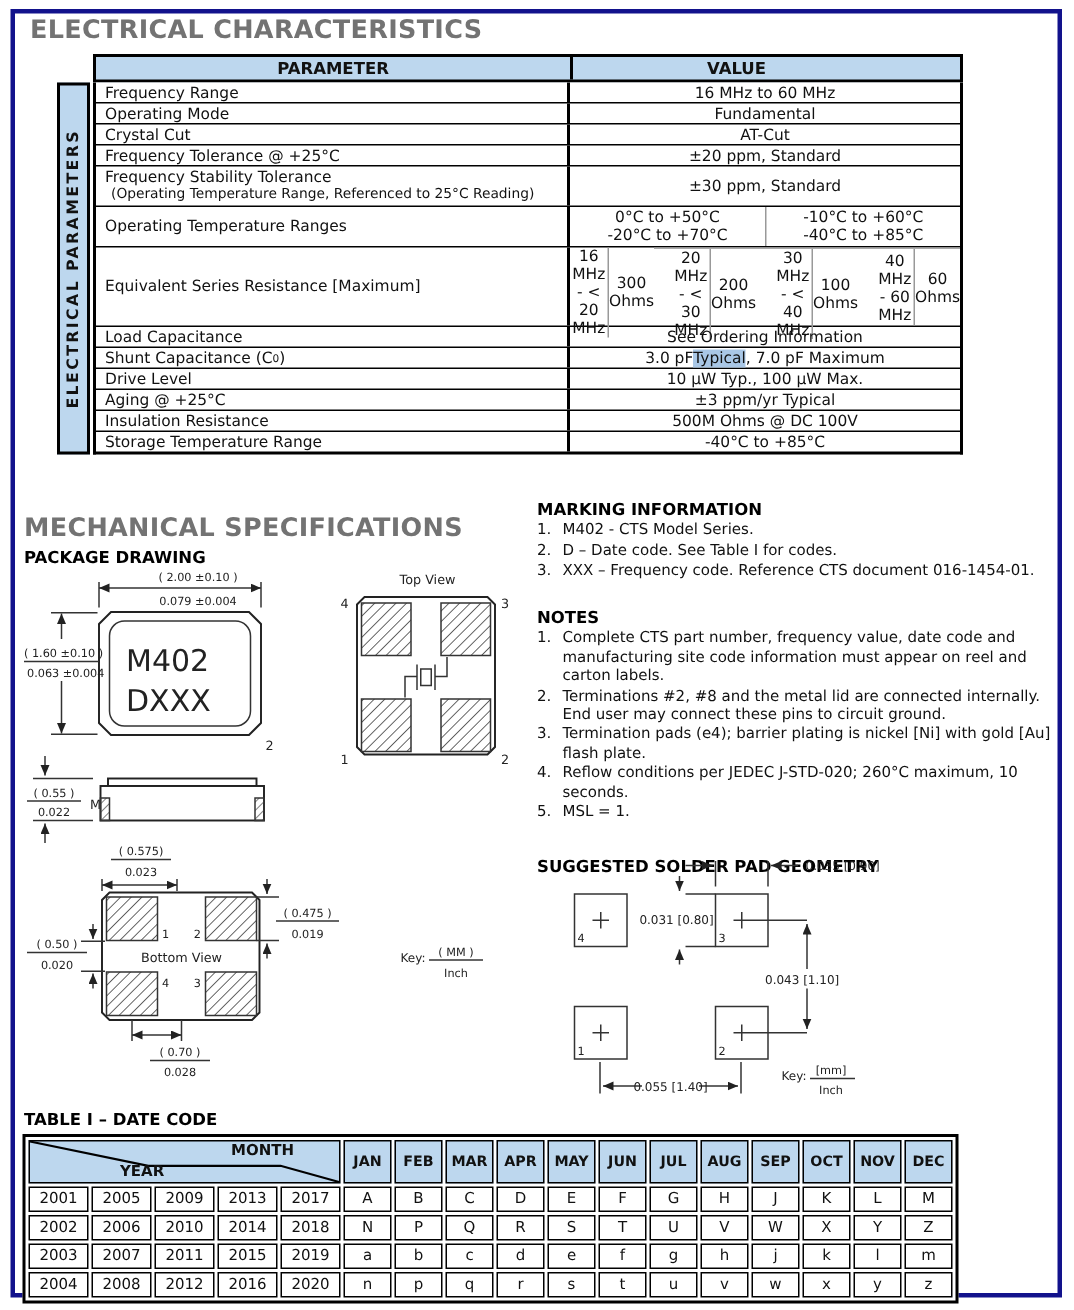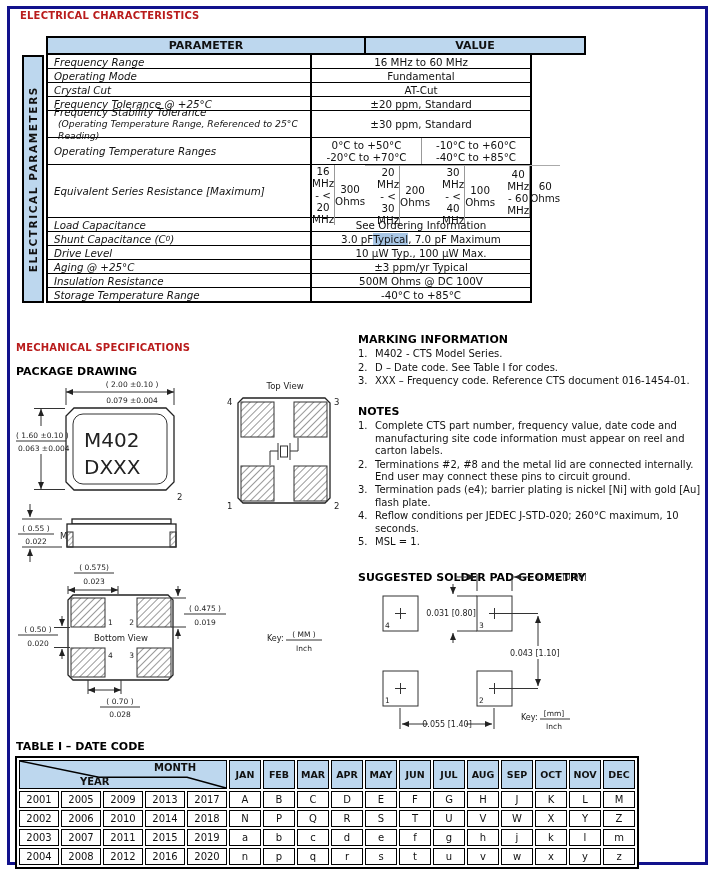--- a/index.html
+++ b/index.html
@@ -1,39 +1,39 @@
 <!DOCTYPE html>
 <html><head>
 <meta charset="utf-8">
 <style>
   html,body{margin:0;padding:0;}
   body{width:716px;height:873px;position:relative;background:#fff;
        font-family:"DejaVu Sans","Liberation Sans",sans-serif;color:#111;overflow:hidden;}
   .frame{position:absolute;left:7px;top:6px;width:701px;height:859px;
          box-sizing:border-box;border:3px solid #12128c;}
-  .h1{position:absolute;font-size:10px;font-weight:bold;color:#b91c1c;letter-spacing:.2px;}
+  .h1{position:absolute;font-size:17px;font-weight:bold;color:#737373;letter-spacing:.2px;}
   .h2{position:absolute;font-size:11px;font-weight:bold;color:#000;}
   
-  .etable{position:absolute;left:22px;top:36px;}
+  .etable{position:absolute;left:38px;top:36px;}
   .ehead{margin-left:24px;display:flex;background:#bdd7ee;border:2px solid #000;
          font-weight:bold;font-size:11px;}
   .ehead .hc{height:15px;display:flex;align-items:center;justify-content:center;}
   .hc.p{width:316px;border-right:2px solid #000;}
   .hc.v{width:218px;}
   .ebody{display:flex;align-items:stretch;}
   .estrip{width:18px;background:#bdd7ee;border:2px solid #000;margin-right:2px;
           display:flex;align-items:center;justify-content:center;}
   .estrip span{writing-mode:vertical-rl;transform:rotate(180deg);font-weight:bold;
                font-size:10.5px;letter-spacing:1.6px;white-space:nowrap;}
   .erows{border:2px solid #000;border-top:none;background:#fff;}
   .erow{display:flex;border-top:1.5px solid #000;}
   .erow:first-child{border-top:none;}
-  .pc{width:264px;border-right:2px solid #000;padding-left:6px;box-sizing:border-box;
-      display:flex;align-items:center;font-size:10.3px;font-style:italic;}
-  .vc{width:218px;display:flex;align-items:center;justify-content:center;
+  .pc{width:316px;border-right:2px solid #000;padding-left:6px;box-sizing:border-box;
+      display:flex;align-items:center;font-size:10.3px;}
+  .vc{width:260px;display:flex;align-items:center;justify-content:center;
       font-size:10.3px;text-align:center;}
   .r13{height:13px}.r26{height:26px}.r52{height:52px}
   .pc.two{flex-direction:column;align-items:flex-start;justify-content:center;line-height:12px;}
   .pc.two .l2{font-size:9.2px;padding-left:4px;}
   .split{display:grid;grid-template-columns:1fr 1fr;width:100%;height:100%;}
   .split>div{display:flex;flex-direction:column;align-items:center;justify-content:center;
              line-height:12.5px;}
   .split>div+div{border-left:1.5px solid #999;}
   .esubwrap{width:100%;height:100%;display:flex;flex-direction:row;}
   .esub{display:grid;grid-template-columns:1fr 1fr;flex:1;}

